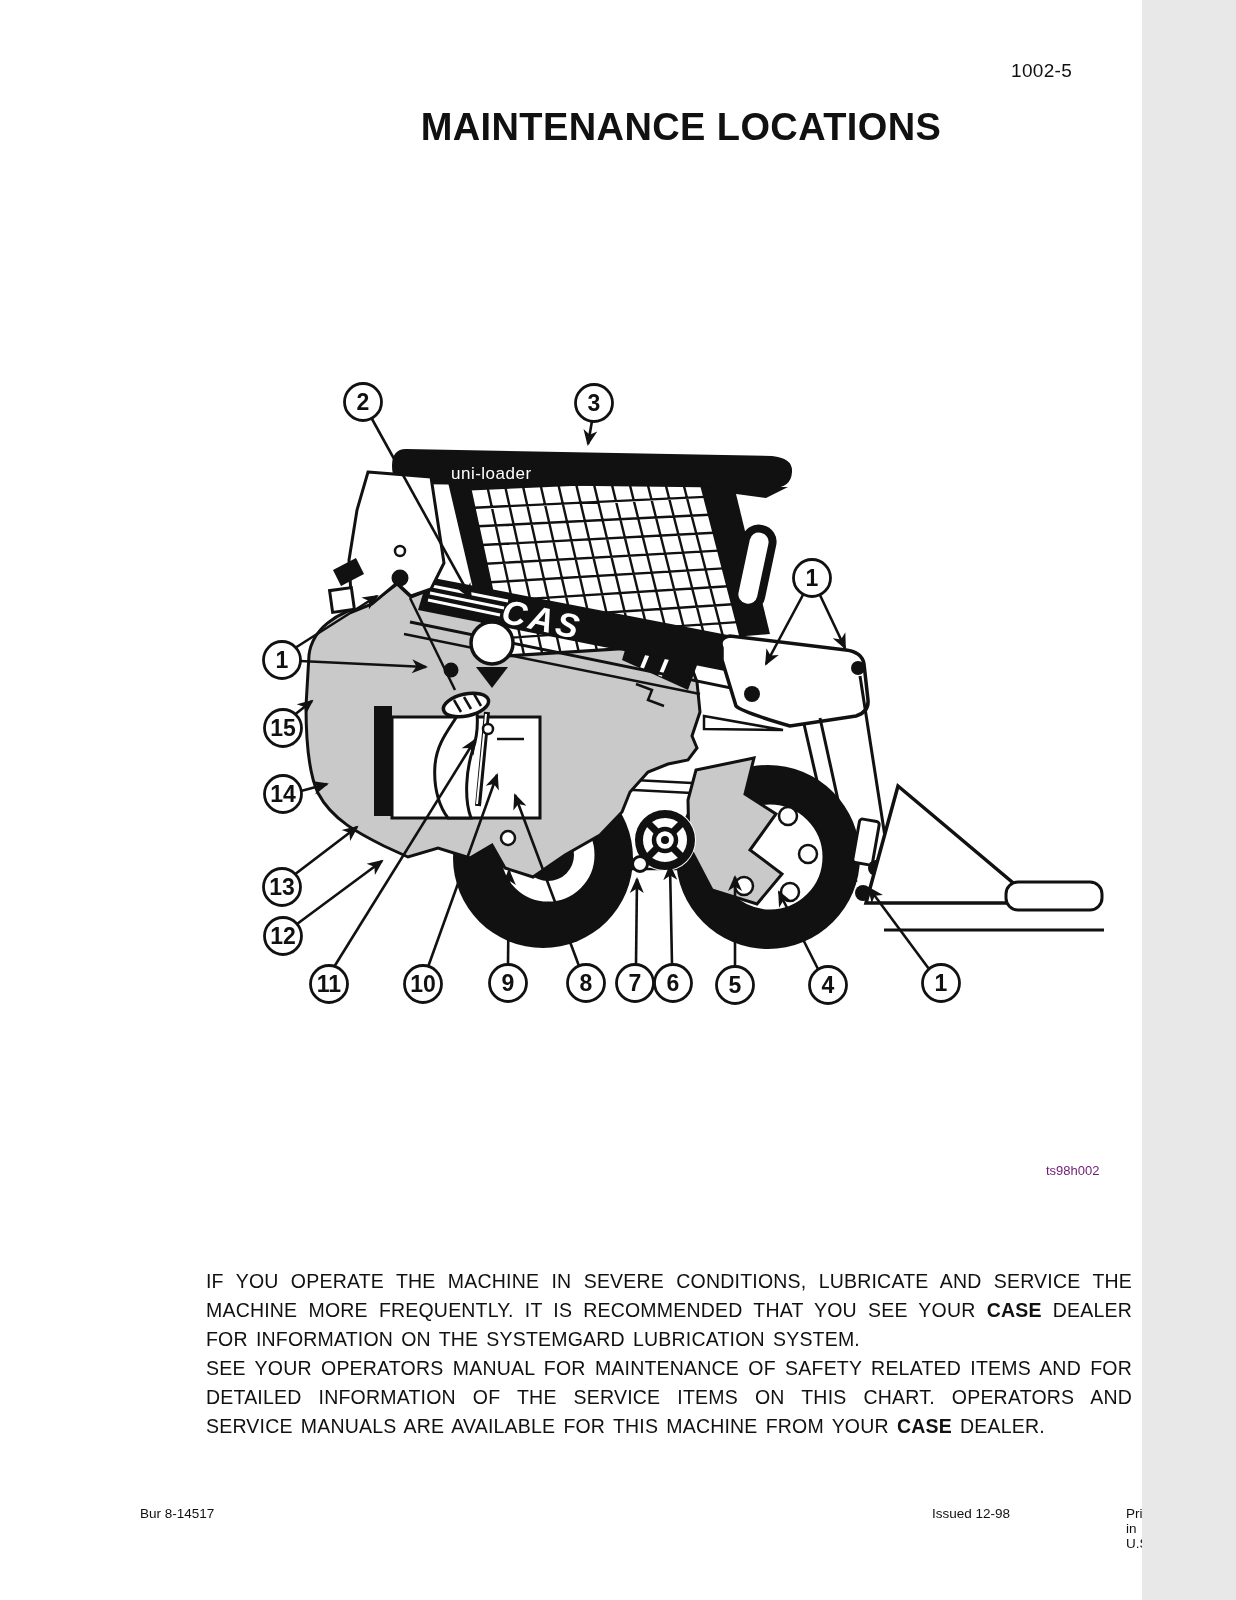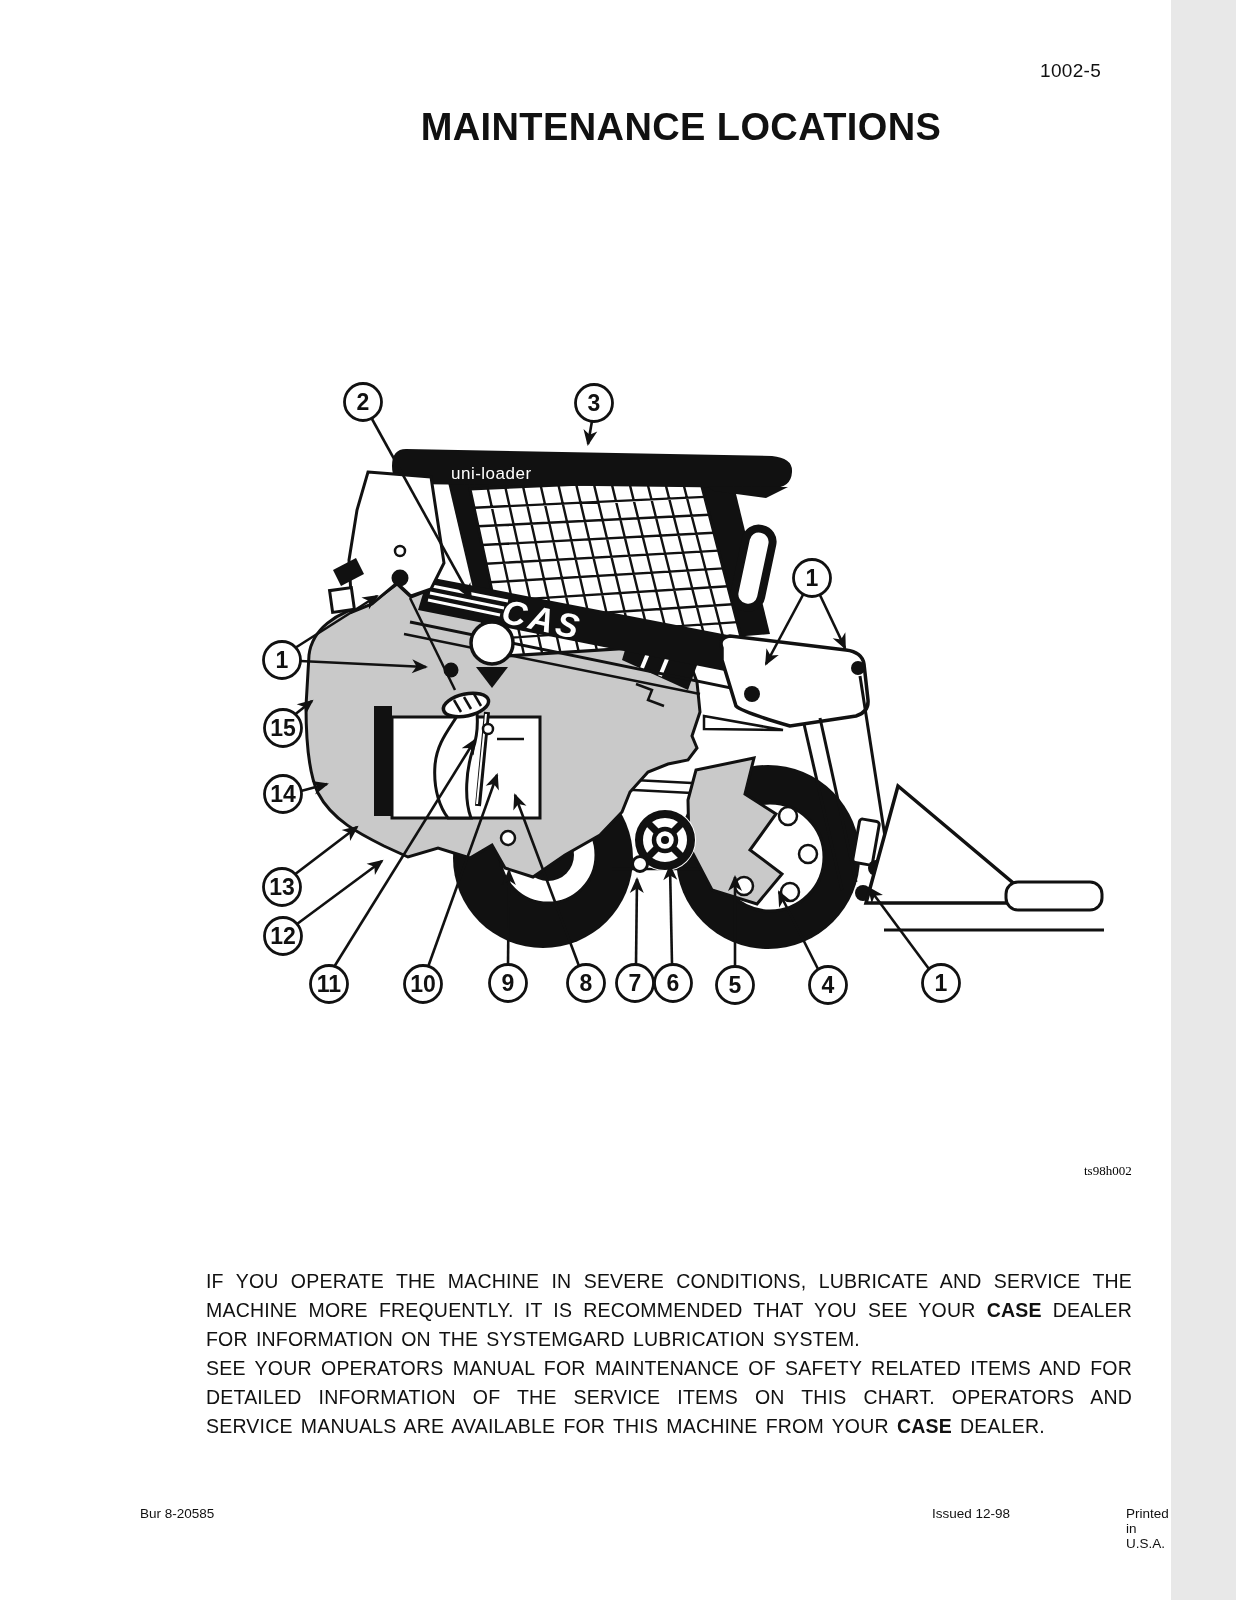--- a/index.html
+++ b/index.html
@@ -1,21 +1,21 @@
 <!DOCTYPE html>
 <html><head>
 <meta charset="utf-8">
 <style>
   html,body{margin:0;padding:0;background:#e8e8e8;}
   .page{position:relative;width:1142px;height:1600px;background:#ffffff;overflow:hidden;
-        font-family:"Liberation Sans", sans-serif;color:#111;padding-left:29px;}
+        font-family:"Liberation Sans", sans-serif;color:#111;}
   .page-number{position:absolute;top:60px;right:70px;font-size:19px;letter-spacing:0.3px;}
   .page-title{position:absolute;top:106px;left:681px;transform:translateX(-50%);
               font-size:38px;font-weight:bold;letter-spacing:0.4px;white-space:nowrap;}
-  .fig-id{position:absolute;top:1163px;left:1084px;font-size:13px;color:#000000;font-family:Liberation Serif, serif;}
+  .fig-id{position:absolute;top:1163px;left:1046px;font-size:13px;color:#701a75;}
   .para{position:absolute;left:206px;width:926px;font-size:19.5px;line-height:29px;
         text-align:justify;letter-spacing:0.2px;word-spacing:2.5px;}
   .para-1{top:1247px;}
   .para-2{top:1334px;}
   .para b{font-weight:bold;}
   .footer-item{position:absolute;top:1506px;font-size:13.5px;}
   .footer-left{left:140px;}
   .footer-center{left:903px;margin-left:29px;}
   .footer-right{left:1126px;}
   svg text{font-family:"Liberation Sans", sans-serif;}
@@ -239,17 +239,17 @@
       </g>
     </g>
   </svg>
 
   <div class="fig-id">ts98h002</div>
 
   <p class="para para-2"><span>SEE YOUR OPERATORS MANUAL FOR MAINTENANCE OF SAFETY RELATED ITEMS AND FOR DETAILED INFORMATION OF THE SERVICE ITEMS ON THIS CHART. OPERATORS AND SERVICE MANUALS ARE AVAILABLE FOR THIS MACHINE FROM YOUR </span><b>CASE</b><span> DEALER.</span></p>
 
   <p class="para para-1"><span>IF YOU OPERATE THE MACHINE IN SEVERE CONDITIONS, LUBRICATE AND SERVICE THE MACHINE MORE FREQUENTLY. IT IS RECOMMENDED THAT YOU SEE YOUR </span><b>CASE</b><span> DEALER FOR INFORMATION ON THE SYSTEMGARD LUBRICATION SYSTEM.</span></p>
 
-  <div class="footer-item footer-left">Bur 8-20585</div>
+  <div class="footer-item footer-left">Bur 8-14517</div>
   <div class="footer-item footer-center">Issued 12-98</div>
   <div class="footer-item footer-right">Printed in U.S.A.</div>
 
 </div>
 
 </body></html>

